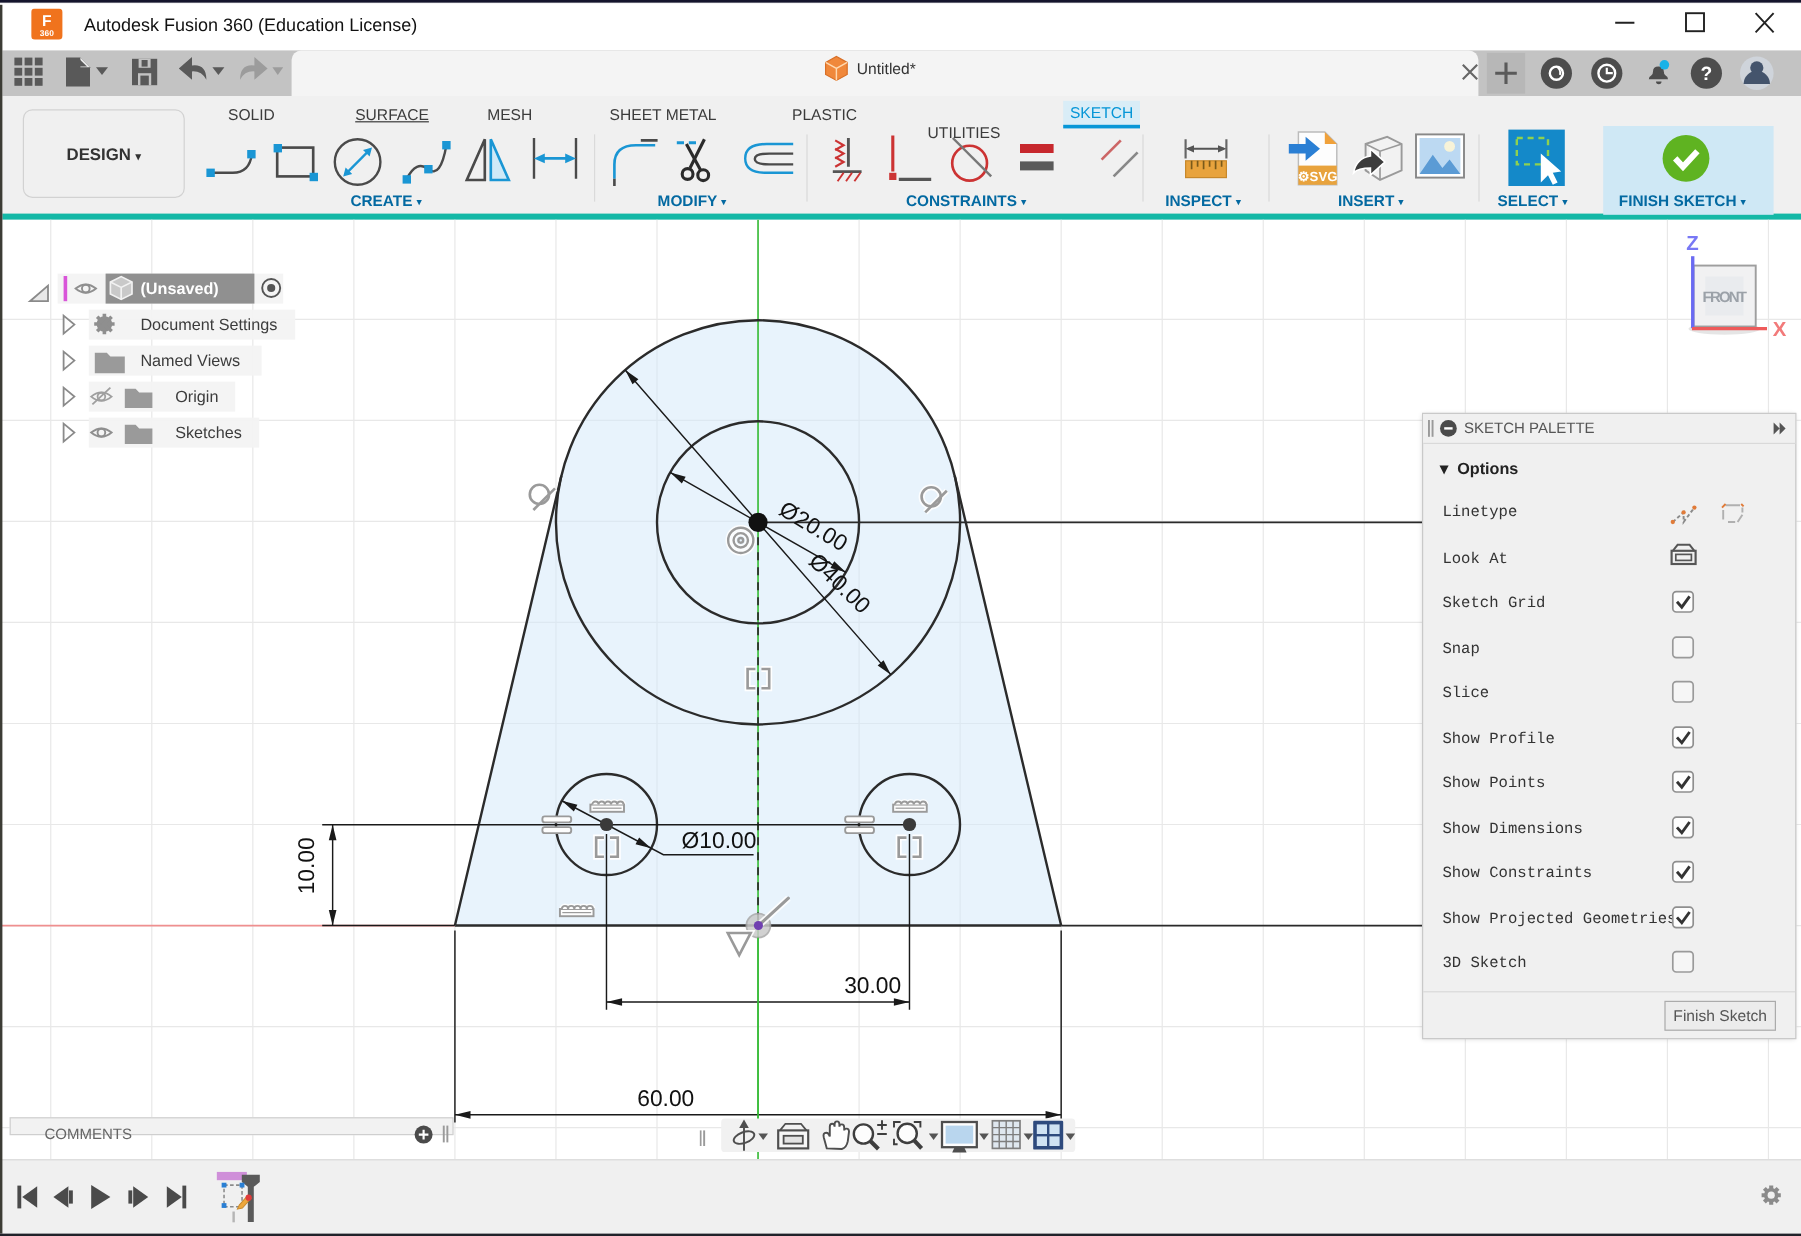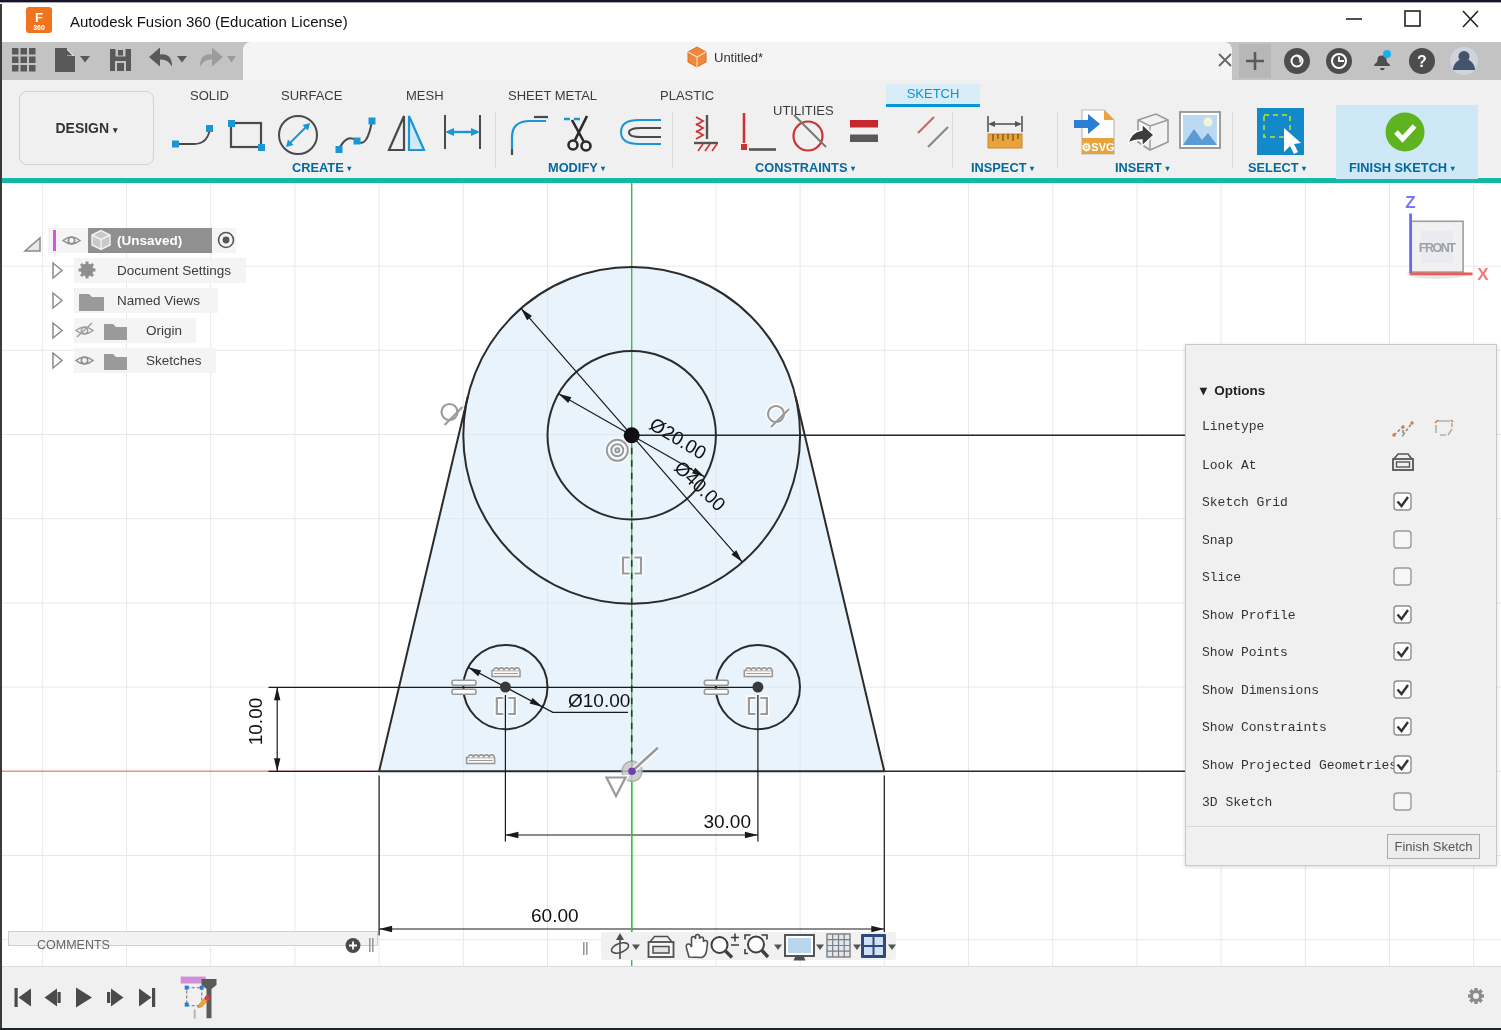--- a/index.html
+++ b/index.html
@@ -8,21 +8,21 @@
   .abs { position:absolute; }
   #topstrip { left:0; top:0; width:1501px; height:3px; background:linear-gradient(#14142c 55%, rgba(255,255,255,0)); z-index:55; }
   #leftstrip { left:0; top:4px; width:2px; height:1024px; background:#3c3c35; z-index:55; }
   #botstrip { left:0; top:1028px; width:1501px; height:2px; background:#20222a; z-index:60; }
   #titlebar { left:2px; top:2px; width:1499px; height:40px; background:#ffffff; }
   #titletext { left:70px; top:13px; font-size:15px; color:#111; }
   #toolrow { left:2px; top:42px; width:1499px; height:38px; background:#c3c3c3; }
   #tabarea { left:243px; top:42px; width:989px; height:38px; background:#f4f4f4; border-radius:8px 8px 0 0; }
   #ribbon { left:2px; top:80px; width:1499px; height:103px; background:#f0f0f0; border-bottom:5px solid #14b8a6; }
   .rtab { position:absolute; top:8px; height:20px; font-size:13px; color:#3b3b3b; }
-  #sketchtab { position:absolute; left:884px; top:4px; width:94px; height:23px; background:#d9edf7; border-bottom:3px solid #0696d7; color:#0696d7; text-align:center; line-height:20px; font-size:13px; }
+  #sketchtab { position:absolute; left:884px; top:4px; width:64px; height:23px; background:#d9edf7; border-bottom:3px solid #0696d7; color:#0696d7; text-align:center; line-height:20px; font-size:13px; }
   .glabel { position:absolute; top:80px; font-size:12.8px; color:#0369a1; white-space:nowrap;font-weight:bold; }
   .glabel .car { font-size:8px; position:relative; top:-1px; }
   .gsep { position:absolute; top:32px; width:1px; height:56px; background:#dadada; }
   #finishbox { position:absolute; left:1334px; top:25px; width:142px; height:74px; background:#cfe8f5; }
   #designbtn { position:absolute; left:17px; top:11px; width:135px; height:74px; border:1px solid #d2d2d2; border-radius:8px; background:#f0f0f0; text-align:center; line-height:72px; font-weight:bold; font-size:14px; color:#333; }
   #canvas { left:0px; top:183px; width:1501px; height:783px; }
   
   #brhead { left:8px; top:192px; width:372px; height:26px; background:#f5f5f5; border:1px solid #c9c9c9; color:#666; font-size:12.5px; line-height:24px; }
   
   #palette { left:1185px; top:344px; width:312px; height:522px; background:#f0f0f0; border:1px solid #c9c9c9; box-shadow:0 1px 4px rgba(0,0,0,0.15); }
@@ -112,21 +112,21 @@
   </svg>
   <svg class="abs" width="120" height="38" style="left:680px;top:42px;">
     <g>
       <path d="M8 10 L17 5 L26 10 L26 20 L17 25 L8 20 Z" fill="#f0883b" stroke="#d86f26" stroke-width="1"></path>
       <path d="M8 10 L17 15 L26 10 M17 15 V25" stroke="#ffd9b0" stroke-width="1.2" fill="none"></path>
     </g>
     <text x="34" y="20" font-size="13" fill="#333" font-family="Liberation Sans">Untitled*</text>
   </svg>
   <div class="abs" id="ribbon">
     <div class="rtab" style="left:188px;">SOLID</div>
-    <div class="rtab" style="left:279px;">SURFACE</div>
+    <div class="rtab" style="left:294px;text-decoration:underline;">SURFACE</div>
     <div class="rtab" style="left:404px;">MESH</div>
     <div class="rtab" style="left:506px;">SHEET METAL</div>
     <div class="rtab" style="left:658px;">PLASTIC</div>
     <div class="rtab" style="left:771px;margin-top:15px;">UTILITIES</div>
     <div id="sketchtab">SKETCH</div>
     <div id="finishbox"></div>
     <div id="designbtn">DESIGN <span style="font-size:9px;">▾</span></div>
     <div class="glabel" style="left:290px;">CREATE <span class="car">▾</span></div>
     <div class="glabel" style="left:546px;">MODIFY <span class="car">▾</span></div>
     <div class="glabel" style="left:753px;">CONSTRAINTS <span class="car">▾</span></div>
@@ -442,20 +442,30 @@
     <g stroke="#8f8f8f" stroke-width="1.6" fill="none">
       <path d="M76 136.5 Q84.5 129.5 93 136.5 Q84.5 143.5 76 136.5 Z"></path>
       <circle cx="84.5" cy="136.5" r="3.2"></circle>
     </g>
     <text x="117" y="51" font-size="13.5" fill="#3c3c3c" font-family="Liberation Sans">Document Settings</text>
     <text x="117" y="81" font-size="13.5" fill="#3c3c3c" font-family="Liberation Sans">Named Views</text>
     <text x="146" y="111" font-size="13.5" fill="#3c3c3c" font-family="Liberation Sans">Origin</text>
     <text x="146" y="141" font-size="13.5" fill="#3c3c3c" font-family="Liberation Sans">Sketches</text>
   </svg>
   <div class="abs" id="palette">
+    <div id="palhead">
+      <svg width="310" height="24" style="position:absolute;left:0;top:0;">
+        <rect x="4" y="5" width="1.6" height="14" fill="#9a9a9a"></rect>
+          <rect x="7" y="5" width="1.6" height="14" fill="#9a9a9a"></rect>
+        <circle cx="21" cy="12" r="7" fill="#4a4a4a"></circle>
+          <rect x="17.5" y="11" width="7" height="2" fill="#fff"></rect>
+        <path d="M292 7 L297 12 L292 17 Z M297 7 L302 12 L297 17 Z" fill="#555"></path>
+      </svg>
+      <span style="margin-left:34px;">SKETCH PALETTE</span>
+    </div>
     <div style="position:absolute;left:14px;top:37px;font-size:13.5px;font-weight:bold;color:#222;">▾&nbsp; Options</div>
     <div class="palrow" style="top:74px;">Linetype</div>
     <div class="palrow" style="top:113px;">Look At</div>
     <div class="palrow" style="top:150px;">Sketch Grid</div>
     <div class="palrow" style="top:188px;">Snap</div>
     <div class="palrow" style="top:225px;">Slice</div>
     <div class="palrow" style="top:263px;">Show Profile</div>
     <div class="palrow" style="top:300px;">Show Points</div>
     <div class="palrow" style="top:338px;">Show Dimensions</div>
     <div class="palrow" style="top:375px;">Show Constraints</div>

